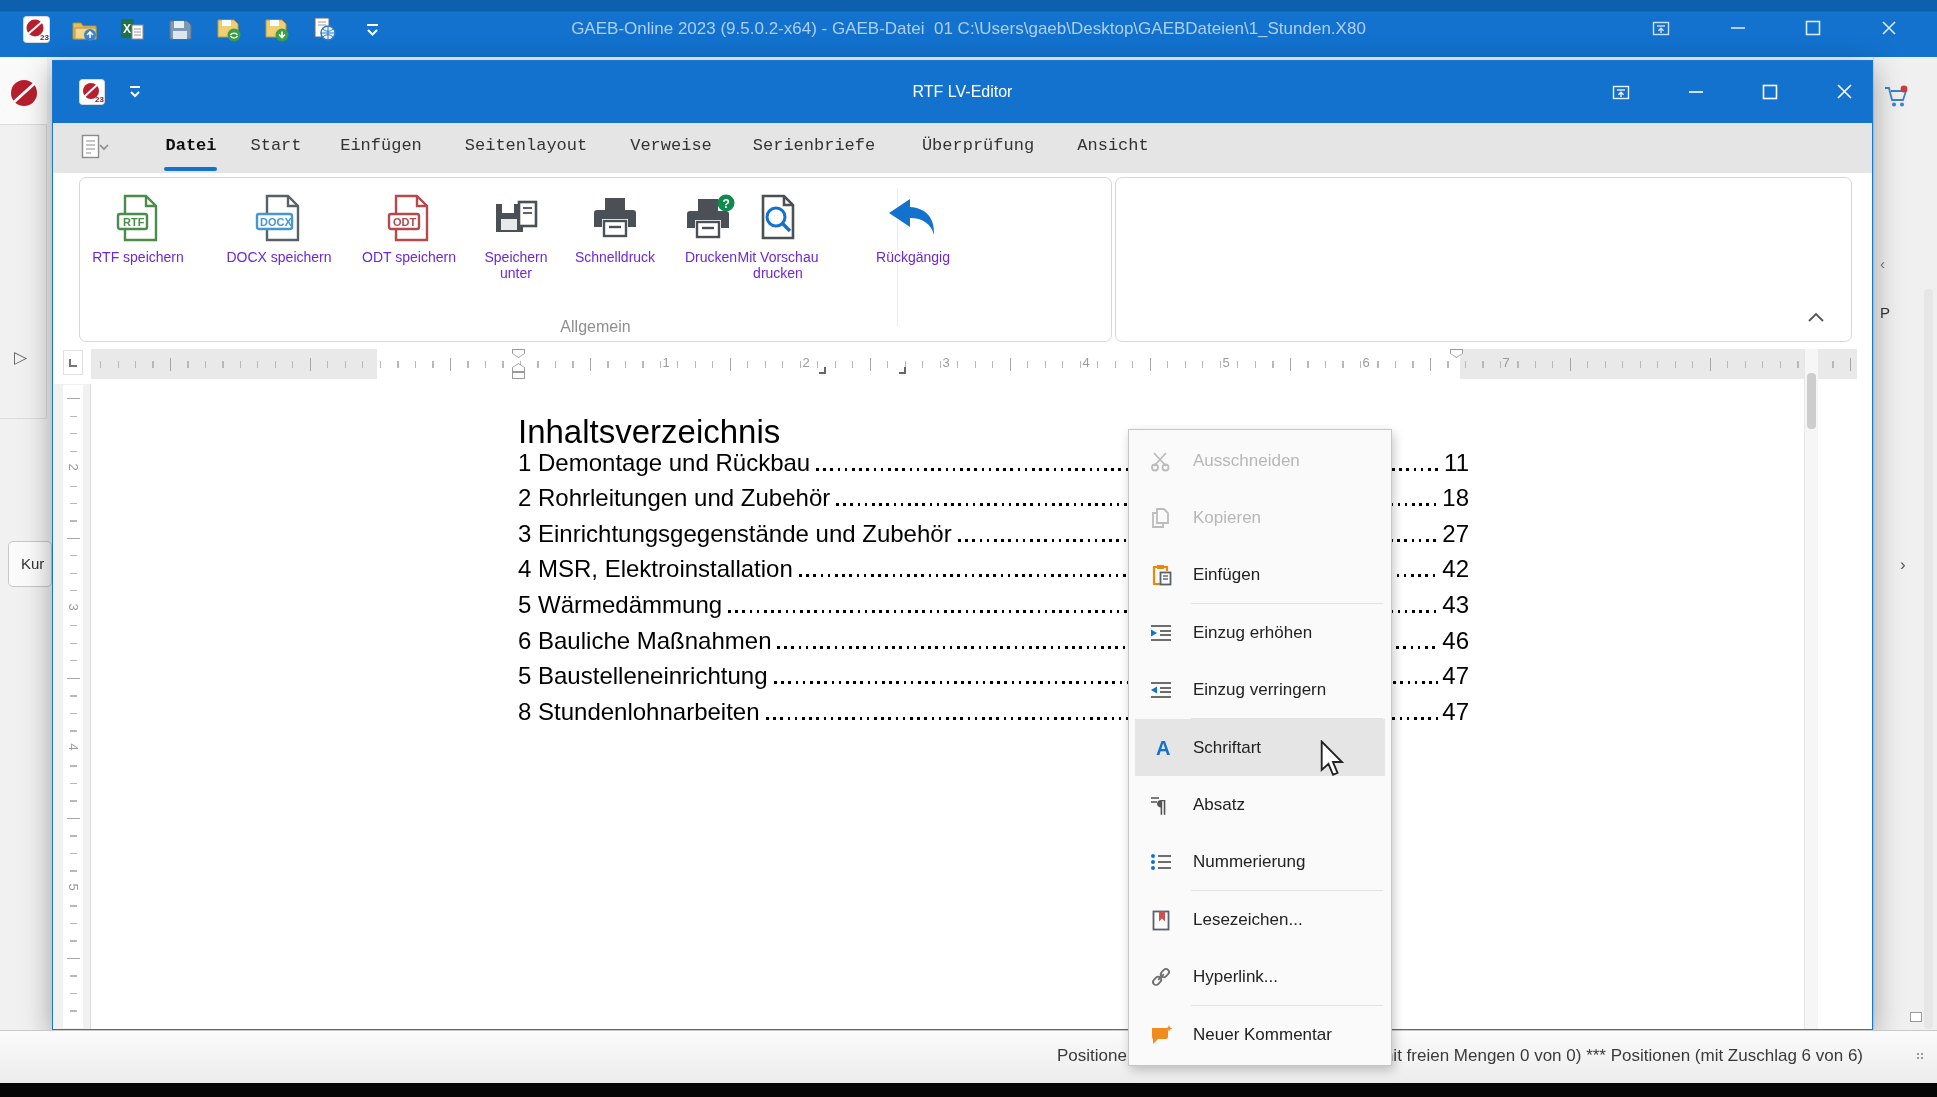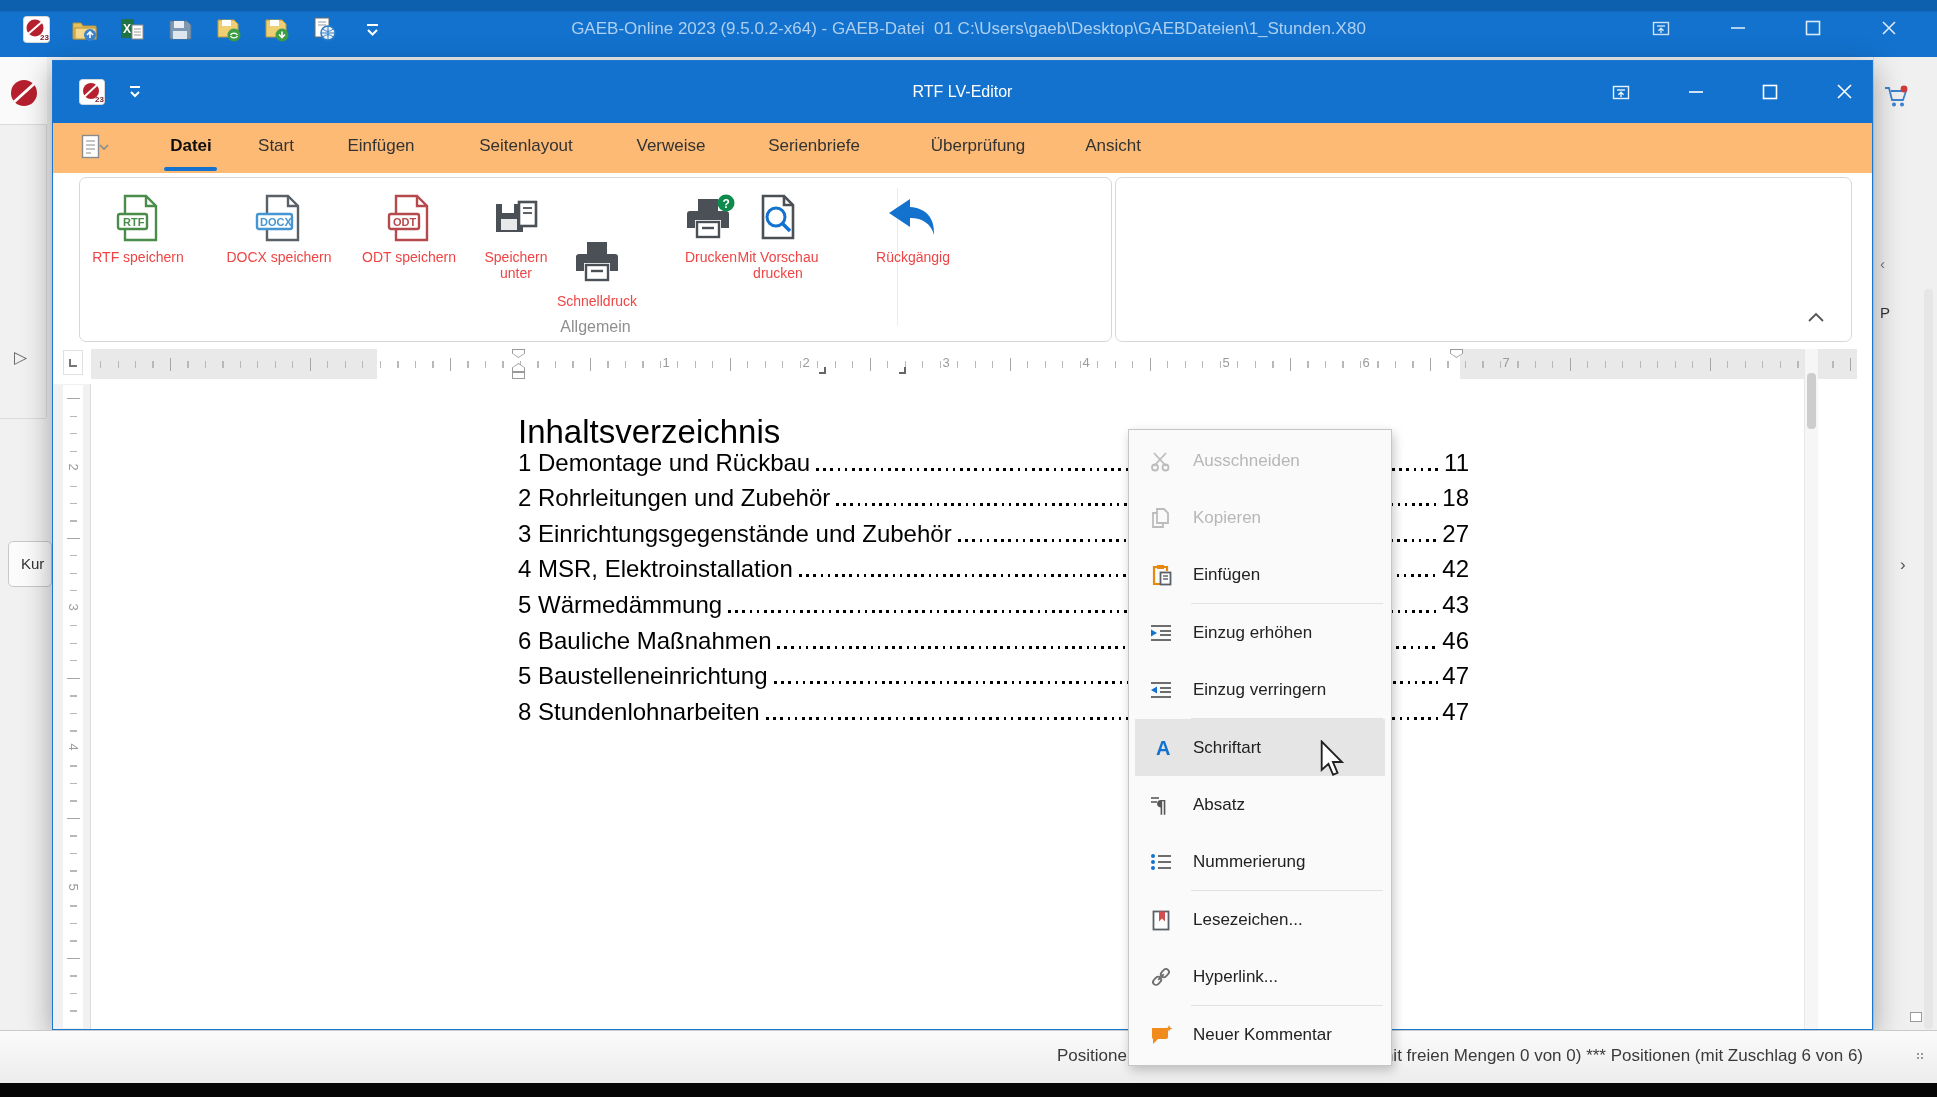--- a/index.html
+++ b/index.html
@@ -37,39 +37,39 @@
   .ewin{position:absolute;left:52px;top:60px;width:1821px;height:970px;background:#fff;
         border:1px solid #1b77cf;box-shadow:0 8px 28px rgba(0,0,0,.35);}
   .etitlebar{position:absolute;left:0;top:0;width:100%;height:62px;background:#1272ce;}
   .etitle{position:absolute;left:300px;right:300px;top:0;height:62px;line-height:62px;text-align:center;
           color:#fff;font-size:16px;}
   .elogo{position:absolute;left:26px;top:18px;width:26px;height:26px;}
   .echev{position:absolute;left:72px;top:20px;}
   .ewctl{position:absolute;top:15px;width:30px;height:32px;display:flex;align-items:center;justify-content:center;}
 
   
-  .tabsrow{position:absolute;left:0;top:62px;width:100%;height:50px;background:#fdba74;}
+  .tabsrow{position:absolute;left:0;top:62px;width:100%;height:50px;background:#e5e5e5;font-family:Liberation Mono, monospace;}
   .docmenu{position:absolute;left:26px;top:10px;width:34px;height:30px;}
   .rtab{position:absolute;top:0;height:46px;line-height:46px;transform:translateX(-50%);
         font-size:17px;color:#333;white-space:nowrap;cursor:default;}
   .rtab.active{color:#0f0f0f;font-weight:bold;}
   .tabunderline{position:absolute;left:111px;top:44px;width:53px;height:4px;border-radius:2px;background:#1272ce;}
 
   
   .ribbon{position:absolute;left:0;top:112px;width:100%;height:173px;background:#fff;}
   .rpanel{position:absolute;top:4px;height:165px;border:1px solid #d8d8d8;border-radius:7px;background:#fff;}
   .rpanel1{left:26px;width:1033px;}
   .rpanel2{left:1062px;width:737px;}
   .grouplabel{position:absolute;left:0;right:0;bottom:5px;text-align:center;font-size:16px;color:#8f8f8f;}
   .rdivider{position:absolute;left:817px;top:10px;height:138px;border-left:1px solid #ececec;}
   .collapse-chev{position:absolute;right:26px;bottom:14px;}
   .rbtn{position:absolute;top:9px;height:122px;display:flex;flex-direction:column;align-items:center;
         transform:translateX(-50%);padding-top:6px;}
   .rbtn .ric{height:50px;display:flex;align-items:center;justify-content:center;}
-  .rbtn .rlb{margin-top:6px;font-size:14px;line-height:16px;color:#ef4444;text-align:center;white-space:pre-line;}
+  .rbtn .rlb{margin-top:6px;font-size:14px;line-height:16px;color:#6d28d9;text-align:center;white-space:pre-line;}
   .rbtn.disabled .rlb{color:#b9bdc2;}
 
   
   .rulerrow{position:absolute;left:0;top:285px;width:100%;height:38px;}
   .cornerL{position:absolute;left:10px;top:4px;width:20px;height:25px;background:#fff;border:1px solid #e0e0e0;}
   .cornerL .tabglyph{position:absolute;left:5px;top:8px;width:8px;height:8px;border-left:2px solid #777;border-bottom:2px solid #777;}
   .hruler{position:absolute;left:38px;top:3px;width:1766px;height:30px;background:#e9e9e9;overflow:hidden;}
   .hruler .white{position:absolute;left:286px;top:0;width:1083px;height:30px;background:#fff;}
   .hruler .ticks{position:absolute;inset:0;
     background-image:
@@ -371,21 +371,21 @@
                 <rect x="9" y="25" width="16" height="11" fill="#e7e9eb"></rect>
               <rect x="27" y="8" width="17" height="24" fill="#fff" stroke="#4a5056" stroke-width="2.6"></rect>
               <line x1="31" y1="14" x2="40" y2="14" stroke="#4a5056" stroke-width="1.8"></line>
               <line x1="31" y1="19" x2="40" y2="19" stroke="#4a5056" stroke-width="1.8"></line>
               </svg>
             </span>
           <span class="rlb">Speichern
 unter</span>
         </div>
 
-        <div class="rbtn" style="left:517px;width:104px;justify-content:flex-end;">
+        <div class="rbtn" style="left:535px;width:104px;">
           <span class="ric">
             <svg width="46" height="46" viewBox="0 0 46 46">
                 <rect x="13" y="3" width="20" height="12" fill="#4a5056"></rect>
               <path d="M5 15 h36 a3 3 0 0 1 3 3 v14 h-8 v-8 H10 v8 H2 V18 a3 3 0 0 1 3-3 z" fill="#4a5056"></path>
               <rect x="12" y="26" width="22" height="15" fill="#fff" stroke="#4a5056" stroke-width="2.4"></rect>
               <line x1="17" y1="32" x2="29" y2="32" stroke="#4a5056" stroke-width="2.4"></line>
               </svg>
             </span>
           <span class="rlb">Schnelldruck</span>
         </div>

